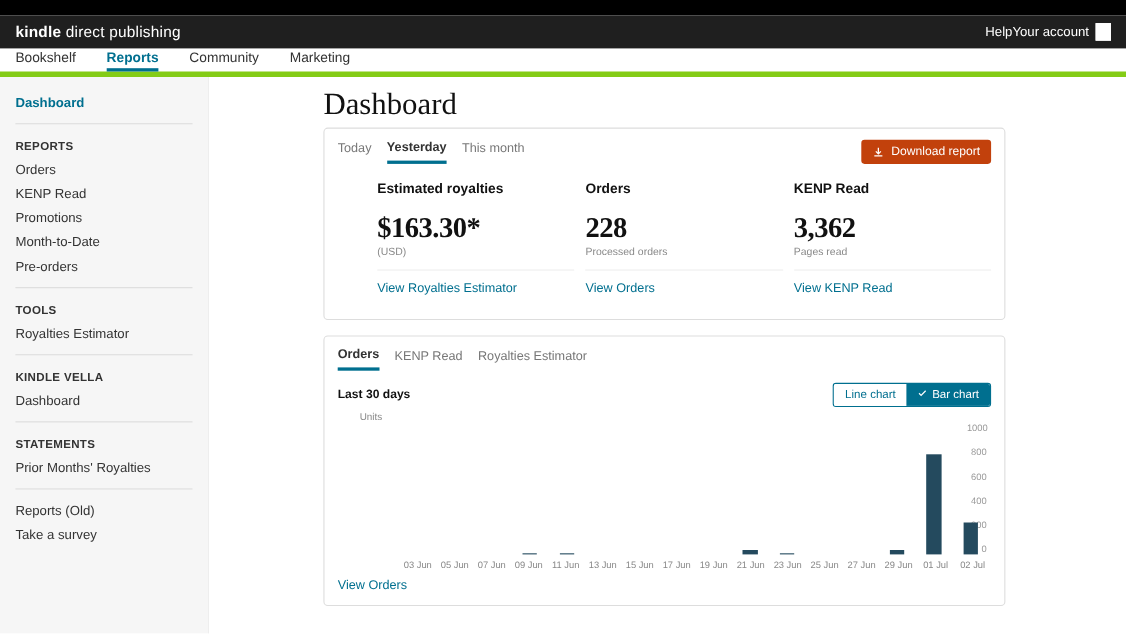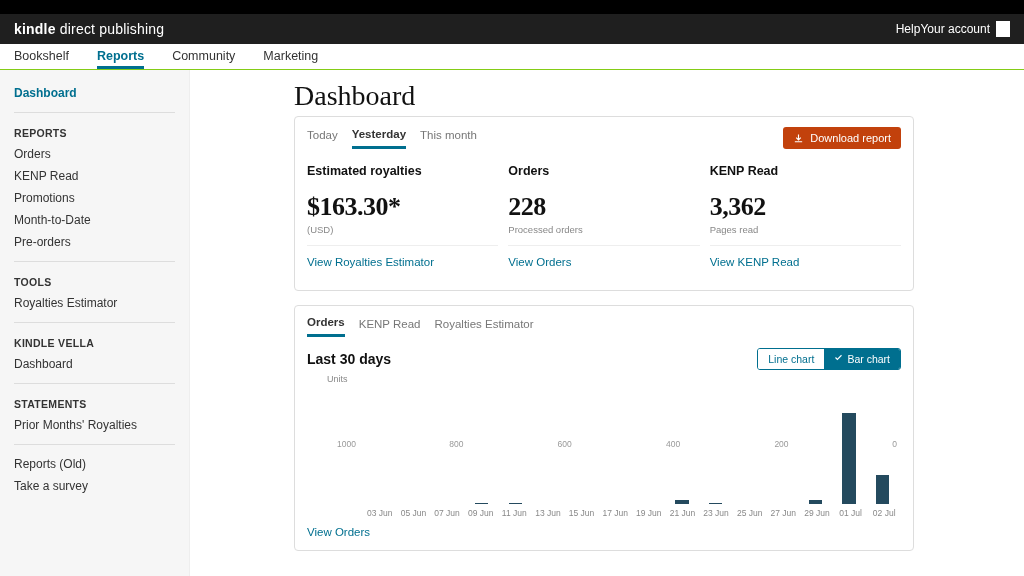--- a/index.html
+++ b/index.html
@@ -3,56 +3,56 @@
 <meta charset="utf-8">
 <style>
   * { box-sizing: border-box; margin: 0; padding: 0; }
   body { font-family: -apple-system, "Amazon Ember", Arial, sans-serif; background: #fff; font-size: 13px; color: #111; width: 1024px; }
   .letterbox { background: #000; height: 14px; width: 100%; }
   .topbar { background: #1f1f1f; color: #fff; height: 30px; display: flex; align-items: center; padding: 0 14px; }
   .brand { font-size: 14px; font-weight: 300; letter-spacing: .2px; }
   .brand b { font-weight: 700; }
   .top-right { margin-left: auto; display: flex; font-size: 12px; align-items: center; text-align: center; }
   .acct-box { background: #fff; color: #fff; border: 1px solid #fff; width: 14px; height: 16px; margin-left: 6px; display: inline-block; }
-  .tabbar { border-bottom: 1px solid #84cc16; padding: 0 14px; display: flex; gap: 28px; height: 26px; align-items: flex-end; }
+  .tabbar { border-bottom: 5px solid #84cc16; padding: 0 14px; display: flex; gap: 28px; height: 26px; align-items: flex-end; }
   .tab { font-size: 12.5px; color: #333; padding-bottom: 6px; cursor: pointer; }
   .tab.active { color: #006f8f; font-weight: 600; border-bottom: 3px solid #006f8f; padding-bottom: 3px; }
   .layout { display: flex; }
   .sidebar { width: 190px; background: #f6f6f6; min-height: 506px; padding: 12px 14px 20px; border-right: 1px solid #eee; }
   .side-link { display: block; font-size: 12px; color: #333; padding: 4px 0; cursor: pointer; }
   .side-link.active { color: #006f8f; font-weight: 600; }
   .side-head { font-size: 10.5px; font-weight: 700; letter-spacing: .3px; color: #333; margin-top: 14px; margin-bottom: 4px; }
   .side-sep { border-top: 1px solid #ddd; margin: 8px 0; }
   .main { flex: 1; padding: 10px 22px 10px 104px; }
   .main-inner { max-width: 620px; }
   h1.page { font-family: Georgia, "Times New Roman", serif; font-weight: 400; font-size: 28px; font-style: italic; margin-bottom: 4px; }
   h1.page span { font-style: normal; }
   .subtext { font-size: 10.5px; color: #666; line-height: 1.4; margin-bottom: 14px; }
   .subtext a { color: #006f8f; text-decoration: none; }
   .card { border: 1px solid #ddd; border-radius: 4px; padding: 10px 12px 12px; margin-bottom: 14px; background: #fff; }
   .card-tabs { display: flex; gap: 14px; font-size: 11.5px; color: #777; border-bottom: 1px solid transparent; align-items: center; }
   .card-tab { padding-bottom: 6px; cursor: pointer; }
   .card-tab.active { color: #333; font-weight: 600; border-bottom: 3px solid #006f8f; }
   .download-btn { margin-left: auto; background: #c2410c; color: #fff; font-size: 11px; padding: 5px 10px; border-radius: 3px; display: flex; align-items: center; gap: 6px; cursor: pointer; }
-  .metrics { display: flex; gap: 10px; margin-top: 14px; }
+  .metrics { display: flex; gap: 10px; margin-top: 14px; margin-left: 36px; }
   .metric { flex: 1; border-bottom: 1px solid #eee; padding-bottom: 10px; }
   .metric-title { font-size: 12.5px; font-weight: 600; margin-bottom: 14px; }
   .metric-value { font-family: Georgia, "Times New Roman", serif; font-size: 26px; font-weight: 700; letter-spacing: -0.5px; }
   .metric-sub { font-size: 9.5px; color: #888; margin-top: 2px; }
   .metric-link { font-size: 11.5px; color: #006f8f; margin-top: 10px; display: block; cursor: pointer; }
   .chart-header { display: flex; align-items: center; margin-top: 10px; }
-  .chart-title { font-size: 14px; font-weight: 700; }
+  .chart-title { font-size: 11px; font-weight: 700; }
   .toggle { margin-left: auto; display: flex; border: 1px solid #006f8f; border-radius: 3px; overflow: hidden; font-size: 10.5px; }
   .toggle div { padding: 4px 10px; cursor: pointer; }
   .toggle .off { background: #fff; color: #006f8f; }
   .toggle .on { background: #006f8f; color: #fff; display: flex; align-items: flex-start; gap: 4px; }
   .chart-wrap { margin-top: 4px; }
   .ylab { font-size: 9px; color: #888; margin-left: 20px; }
   .chart { position: relative; height: 120px; margin-left: 30px; display: flex; }
-  .ygrid { position: absolute; left: 0; right: 0; display: flex; flex-direction: row; justify-content: space-between; height: 100%; }
+  .ygrid { position: absolute; left: 0; right: 0; display: flex; flex-direction: column; justify-content: space-between; height: 100%; align-items: flex-end; }
   .ygrid div { font-size: 8.5px; color: #999; display: flex; align-items: center; }
   .ygrid span { width: 22px; text-align: right; padding-right: 4px; }
   .ygrid i { flex: 1; border-top: 1px solid #eee; display: block; }
   .bars { position: absolute; left: 26px; right: 0; bottom: 0; top: 0; display: flex; align-items: flex-end; justify-content: space-between; padding: 0 2px; }
   .barcol { flex: 1; position: relative; height: 100%; }
   .bar { position: absolute; bottom: 0; left: 30%; width: 40%; background: #244a5e; }
   .xaxis { margin-left: 56px; display: flex; justify-content: space-between; font-size: 8.5px; color: #888; margin-top: 4px; }
   .xaxis span { flex: 1; text-align: center; }
 </style>
 </head>

